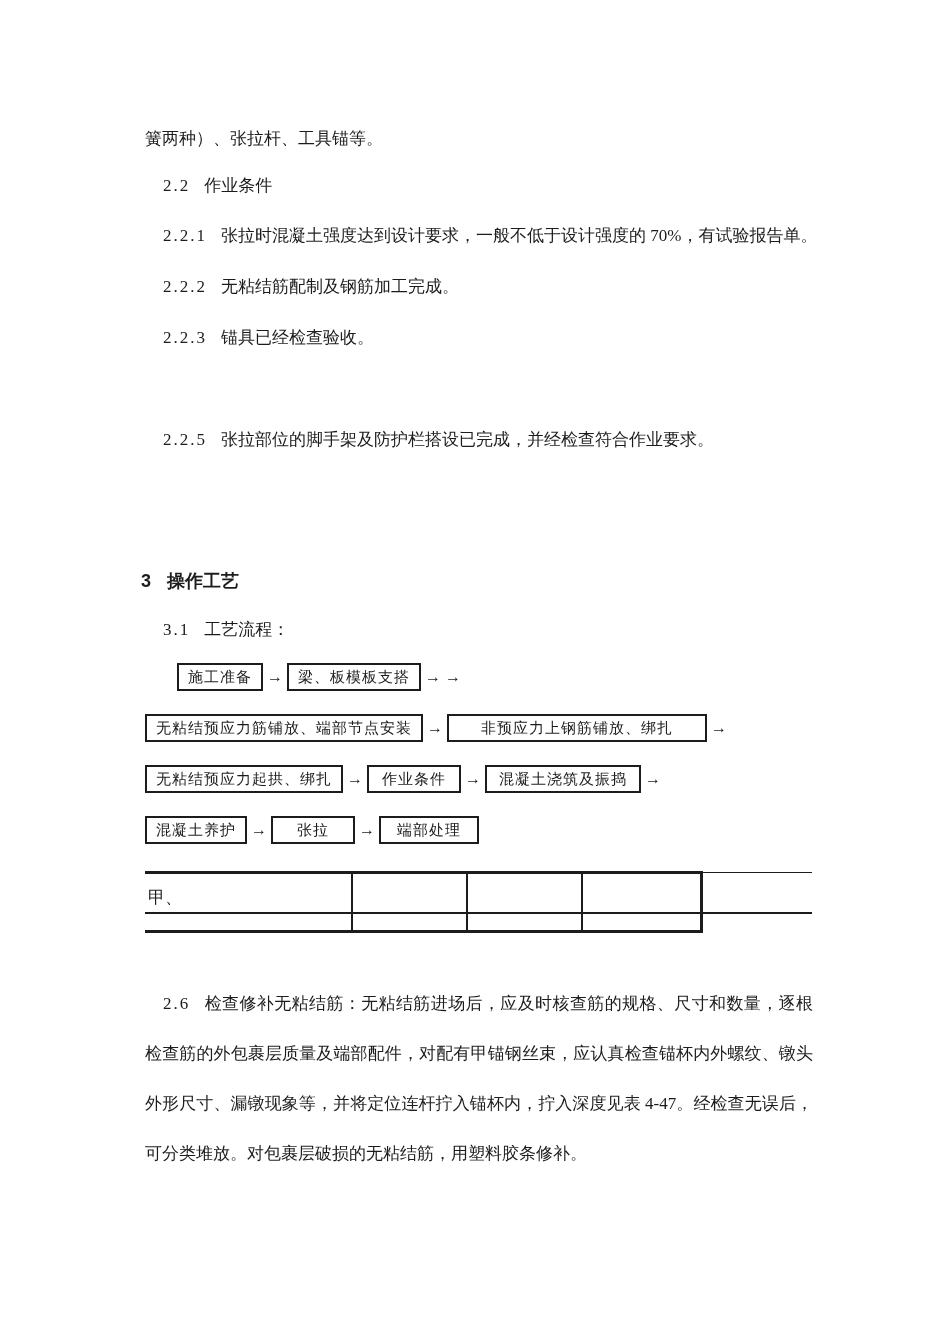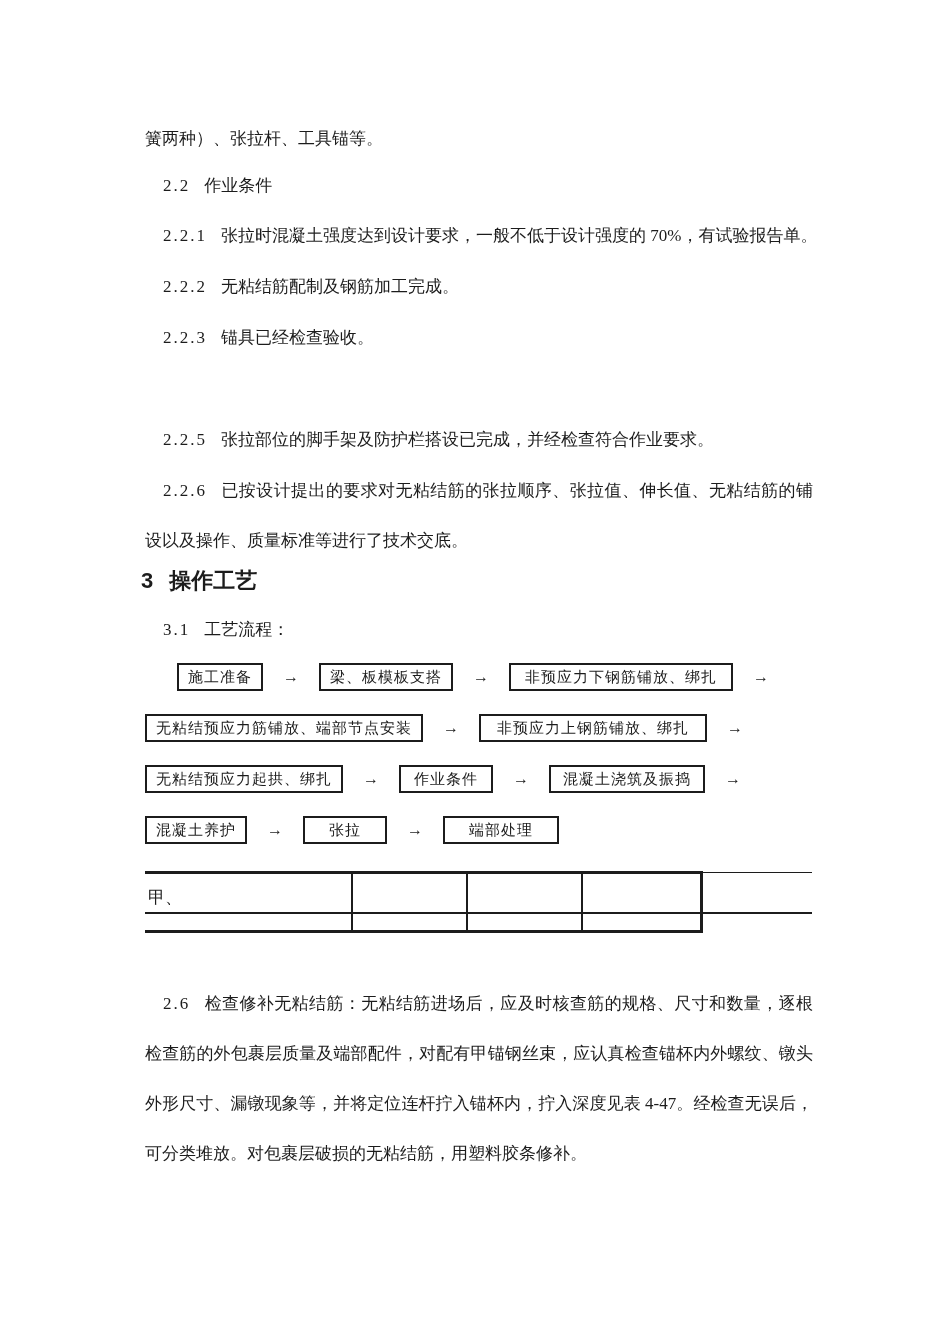--- a/index.html
+++ b/index.html
@@ -23,34 +23,34 @@
     line-height: 50px;
   }
   .line { white-space: nowrap; }
   .para { text-align: justify; text-indent: 18px; }
   .indent { text-indent: 18px; }
   .num { letter-spacing: 2px; margin-right: 14px; }
   .h-main {
     position: absolute;
     left: 141px;
     margin: 0;
-    font-size: 22px;
+    font-size: 18px;
     font-weight: bold;
     line-height: 30px;
     font-family: "Liberation Sans", "DejaVu Sans", sans-serif;
     white-space: nowrap;
   }
   .h-main .num { letter-spacing: 0; margin-right: 16px; }
   .flow-row {
     position: absolute;
     left: 145px;
     height: 28px;
     display: flex;
     align-items: flex-start;
-    column-gap: 20px;
+    column-gap: 4px;
     white-space: nowrap;
   }
   .fbox {
     display: inline-flex;
     align-items: center;
     justify-content: center;
     height: 28px;
     box-sizing: border-box;
     border: 2px solid #1c1c1c;
     padding: 0 9px;
@@ -99,63 +99,59 @@
 
   <p class="line indent" style="top:313px">
     <span class="num">2.2.3</span><span>锚具已经检查验收。</span>
   </p>
 
 
   <p class="line indent" style="top:415px">
     <span class="num">2.2.5</span><span>张拉部位的脚手架及防护栏搭设已完成，并经检查符合作业要求。</span>
   </p>
 
-  <p class="para" style="top:466px">
-    <span class="num">2.2.6</span><span>已按设计提出的要求对无粘结筋的张拉顺序、张拉值、伸长值、无粘结筋的铺设以及操作、质量标准等进行了技术交底。</span>
-  </p>
 
   <h2 class="h-main" style="top:566px">
     <span class="num">3</span><span>操作工艺</span>
   </h2>
 
   <p class="line indent" style="top:605px">
     <span class="num">3.1</span><span>工艺流程：</span>
   </p>
 
   <div class="flow-row" style="top:663px; left:177px">
     <span class="fbox">施工准备</span>
     <span class="farrow">→</span>
     <span class="fbox">梁、板模板支搭</span>
     <span class="farrow">→</span>
-    <span class="fbox" style="padding:0 14px">非预应力下钢筋铺放、绑扎</span>
     <span class="farrow">→</span>
   </div>
 
   <div class="flow-row" style="top:714px">
     <span class="fbox">无粘结预应力筋铺放、端部节点安装</span>
     <span class="farrow">→</span>
-    <span class="fbox" style="padding:0 16px">非预应力上钢筋铺放、绑扎</span>
+    <span class="fbox" style="padding:0 32px">非预应力上钢筋铺放、绑扎</span>
     <span class="farrow">→</span>
   </div>
 
   <div class="flow-row" style="top:765px">
     <span class="fbox">无粘结预应力起拱、绑扎</span>
     <span class="farrow">→</span>
     <span class="fbox" style="padding:0 13px">作业条件</span>
     <span class="farrow">→</span>
     <span class="fbox" style="padding:12px 12px">混凝土浇筑及振捣</span>
     <span class="farrow">→</span>
   </div>
 
   <div class="flow-row" style="top:816px">
     <span class="fbox">混凝土养护</span>
     <span class="farrow">→</span>
     <span class="fbox" style="padding:0 24px">张拉</span>
     <span class="farrow">→</span>
-    <span class="fbox" style="padding:0 24px">端部处理</span>
+    <span class="fbox" style="padding:0 16px">端部处理</span>
   </div>
 
   <div class="tbl">
     <div class="tline" style="left:0; top:0; width:558px; height:3px"></div>
     <div class="tline" style="left:558px; top:1px; width:109px; height:1px"></div>
     <div class="tline" style="left:0; top:41px; width:667px; height:2px"></div>
     <div class="tline" style="left:0; top:59px; width:558px; height:3px"></div>
     <div class="tline" style="left:206px; top:0; width:2px; height:62px"></div>
     <div class="tline" style="left:321px; top:0; width:2px; height:62px"></div>
     <div class="tline" style="left:436px; top:0; width:2px; height:62px"></div>

